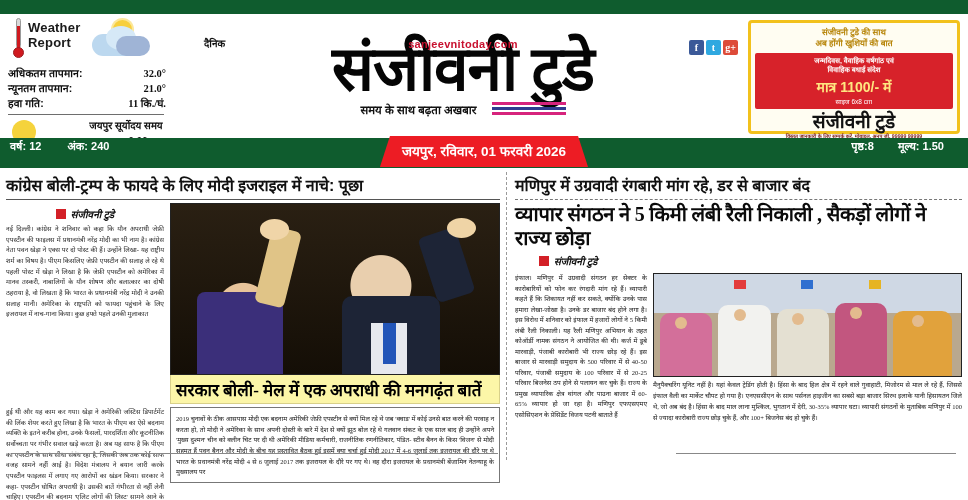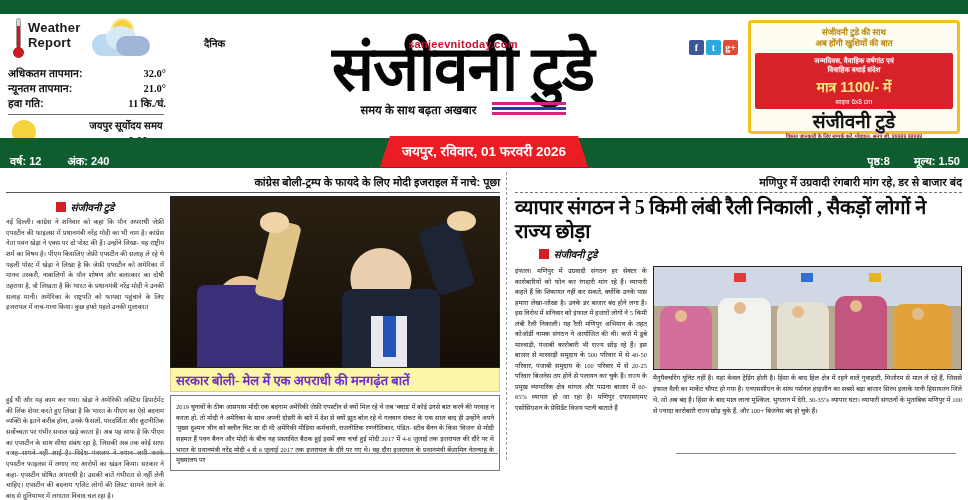--- a/index.html
+++ b/index.html
@@ -80,36 +80,36 @@
   .ad-red .l1 { font-size:7px; font-weight:bold; line-height:1.35;}
   .ad-red .l2 { font-size:14px; font-weight:bold; margin-top:2px; color:#ffe680;}
   .ad-red .l3 { font-size:6.5px; margin-top:1px;}
   .ad-logo { font-family:"Liberation Serif",serif; font-size:19px; font-weight:bold; color:#111; line-height:1; margin-top:3px;}
   .ad-foot { font-size:5.2px; color:#7a1d1d; font-weight:bold; line-height:1.5; margin-top:2px;}
   .ad-foot .blue { color:#1b57b0; }
   .ad-foot .red { color:#c01b22; }
 
   
   .datestrip { position:relative; height:30px; background:#0f5c2e; color:#fff;
-               display:flex; align-items:flex-end; }
+               display:flex; align-items:flex-start; }
   .ds-left { display:flex; gap:26px; padding-left:10px; font-size:11px; font-weight:bold;}
-  .ds-right { margin-left:auto; display:flex; gap:24px; padding-right:8px; font-size:11px; font-weight:bold;}
+  .ds-right { margin-left:auto; display:flex; gap:24px; padding-right:24px; font-size:11px; font-weight:bold;}
   .ds-center {
     position:absolute; left:50%; transform:translateX(-50%); top:-2px;
     background:#ed1c24; color:#fff; font-size:13.5px; font-weight:bold;
     padding:6px 22px 7px 22px; white-space:nowrap;
     clip-path: polygon(10px 0, calc(100% - 10px) 0, 100% 100%, 0 100%);
   }
 
   
   .content { display:flex; height:292px; padding:4px 6px 0 6px; gap:6px;}
   .col-left { width:494px; position:relative;}
   .col-right { flex:1; position:relative; border-left:1px dashed #9a9a9a; padding-left:8px;}
 
-  .kicker { text-align:right; font-size:11px; font-weight:bold; color:#111; padding:2px 0 3px;}
+  .kicker { text-align:left; font-size:16px; font-weight:bold; color:#111; padding:2px 0 3px;}
   .kicker-rule { border-bottom:1px solid #555; margin-bottom:3px;}
   .kicker-rule-d { border-bottom:1px dashed #777; margin-bottom:3px;}
   .mainhead {
     font-family:"Liberation Serif", serif;
     font-size:19.5px; font-weight:bold; color:#0a0a0a; line-height:1.18;
     letter-spacing:-.2px;
   }
   .mainhead.right { font-size:20px; }
 
   .byline { display:flex; align-items:center; gap:5px; justify-content:center; padding:4px 0 3px;}
@@ -131,21 +131,21 @@
   .photo .pm-scarf { position:absolute; left:4%; bottom:0; width:34%; height:40%; background:#e8e2c6; border-radius:10px 10px 0 0; z-index:-1;}
   .photo .pm-arm { position:absolute; left:28%; top:14%; width:9%; height:46%; background:#e0c487; transform:rotate(14deg); border-radius:6px;}
   .photo .pm-hand { position:absolute; left:27%; top:9%; width:9%; height:12%; background:#f0d5a8; border-radius:50%;}
   .photo .bn-body { position:absolute; left:52%; bottom:0; width:30%; height:46%; background:#1d2436; border-radius:10px 10px 0 0;}
   .photo .bn-shirt { position:absolute; left:61%; bottom:0; width:11%; height:30%; background:#e7e9ee;}
   .photo .bn-tie { position:absolute; left:64.5%; bottom:6%; width:4%; height:24%; background:#2255b8;}
   .photo .bn-arm { position:absolute; left:78%; top:16%; width:12%; height:40%; background:#1d2436; transform:rotate(-18deg); border-radius:6px;}
   .photo .bn-hand { position:absolute; left:84%; top:8%; width:9%; height:12%; background:#efd4a6; border-radius:50%;}
 
   .capbar { background:#fcf6a8; border:1px solid #d8d08a; border-top:none; padding:3px 5px 2px; }
-  .capbar .ct { font-family:"Liberation Serif",serif; font-size:13px; font-weight:bold; color:#6d28d9;}
+  .capbar .ct { font-family:"Liberation Serif",serif; font-size:17px; font-weight:bold; color:#000000;}
 
   .subbox { border:1px solid #777; background:#ffffff; padding:4px 5px; }
   .subbox .sh { font-family:"Liberation Serif",serif; font-size:12.5px; font-weight:bold; line-height:1.22; color:#111;}
   .subbox .sb { font-size:6.5px; line-height:1.64; color:#1c1c1c; text-align:justify; margin-top:2px; font-family:"Liberation Serif",serif;}
 
   .right-row { display:flex; gap:6px; margin-top:2px;}
   .right-txt { width:132px; font-size:6.5px; line-height:1.62; color:#1c1c1c; text-align:justify; font-family:"Liberation Serif",serif;}
   .right-photo-col { flex:1; }
   .rally {
     height:104px; border:1px solid #222; position:relative; overflow:hidden;

